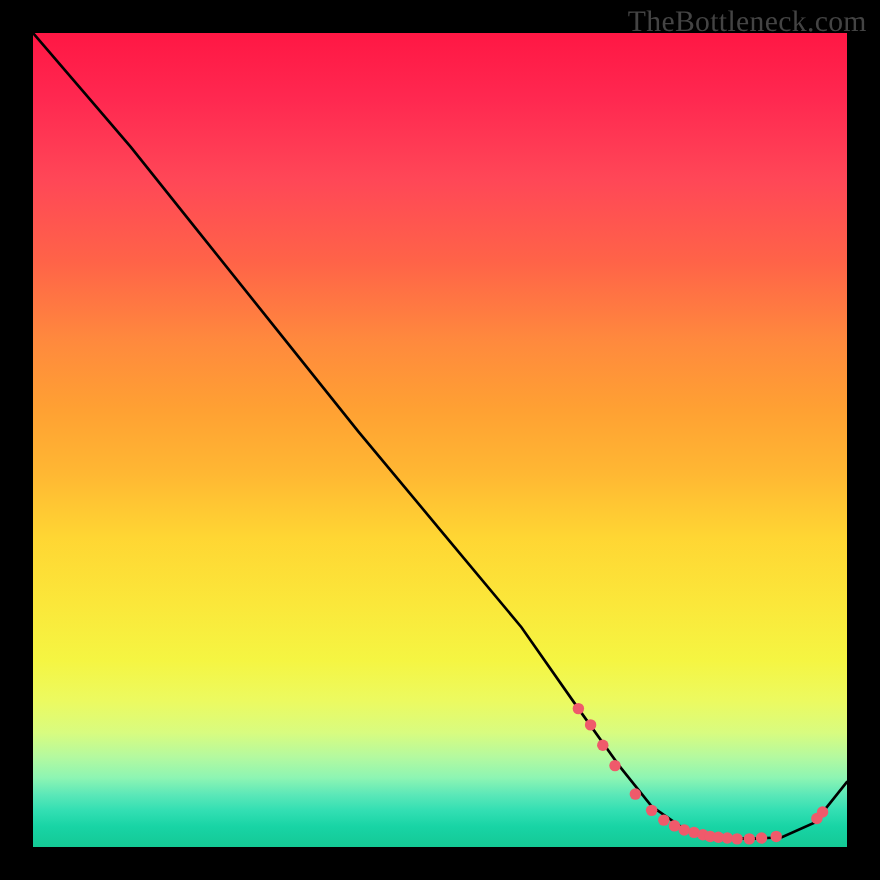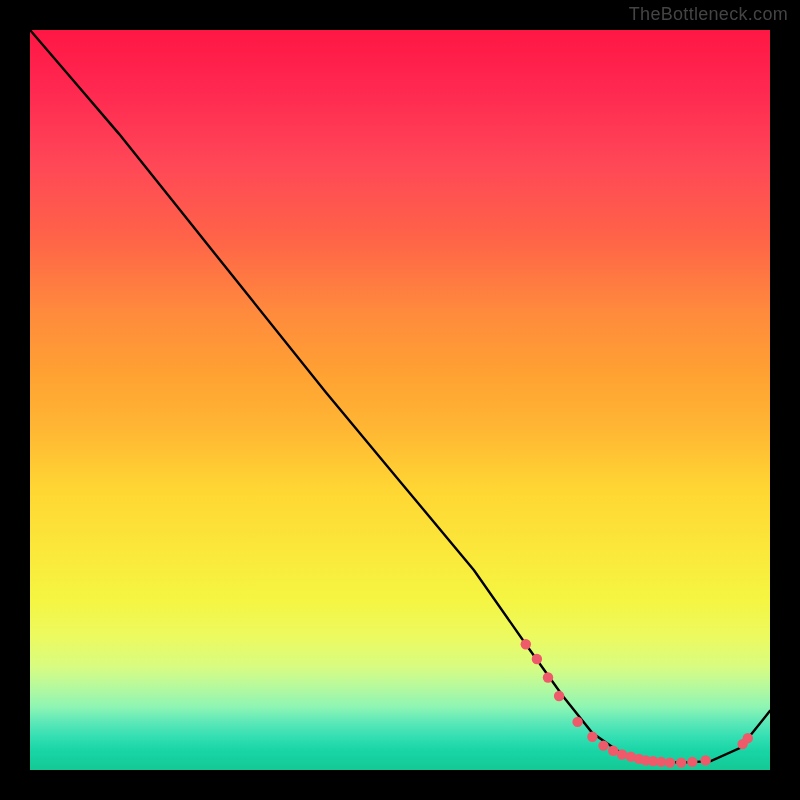--- a/index.html
+++ b/index.html
@@ -15,24 +15,25 @@
     position: relative;
     width: 800px;
     height: 800px;
     background: #000;
   }
   .watermark {
     position: absolute;
     top: 4px;
     right: 12px;
     color: #444;
-    font-size: 18px;
+    font-size: 27px;
     font-weight: 500;
     letter-spacing: 0.3px;
     z-index: 10;
+    font-family: Liberation Serif, serif;
   }
   .plot-area {
     position: absolute;
     left: 30px;
     top: 30px;
     width: 740px;
     height: 740px;
     overflow: hidden;
   }
   .gradient-bg {

